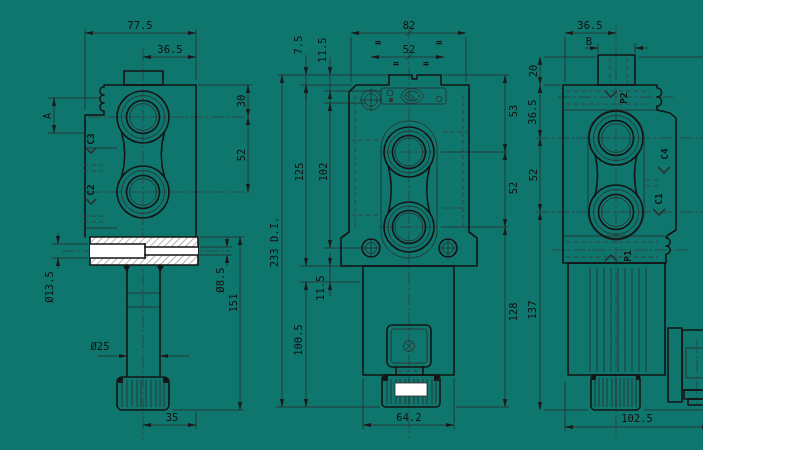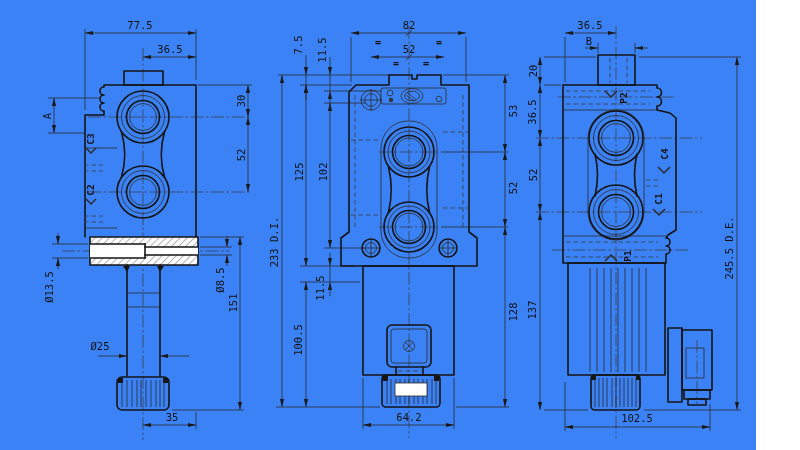--- a/index.html
+++ b/index.html
@@ -1,16 +1,16 @@
 <!DOCTYPE html>
 <html><head>
 <meta charset="utf-8">
 <style>
   html,body{margin:0;padding:0;background:#fff;}
-  .stage{position:relative;width:756px;height:450px;background:#3b82f6;overflow:hidden;
+  .stage{position:relative;width:703px;height:450px;background:#0f766e;overflow:hidden;
          font-family:"DejaVu Sans Mono", monospace;}
   svg{position:absolute;left:0;top:0;}
   .t{stroke:#141414;stroke-width:1.6;fill:none;stroke-linejoin:round;stroke-linecap:round;}
   .n{stroke:#2b2b2b;stroke-width:0.8;fill:none;}
   .d{stroke:#2b2b2b;stroke-width:0.8;fill:none;}
   .cl{stroke:#3a3a3a;stroke-width:0.7;fill:none;stroke-dasharray:13 2.5 2.5 2.5;}
   .hd{stroke:#3a3a3a;stroke-width:0.8;fill:none;stroke-dasharray:4.5 3;}
   text{font-family:"DejaVu Sans Mono", monospace;font-size:10.5px;fill:#111;}
   .pl{font-size:9.5px;font-weight:bold;}
   .eq{font-size:10px;font-weight:bold;}

